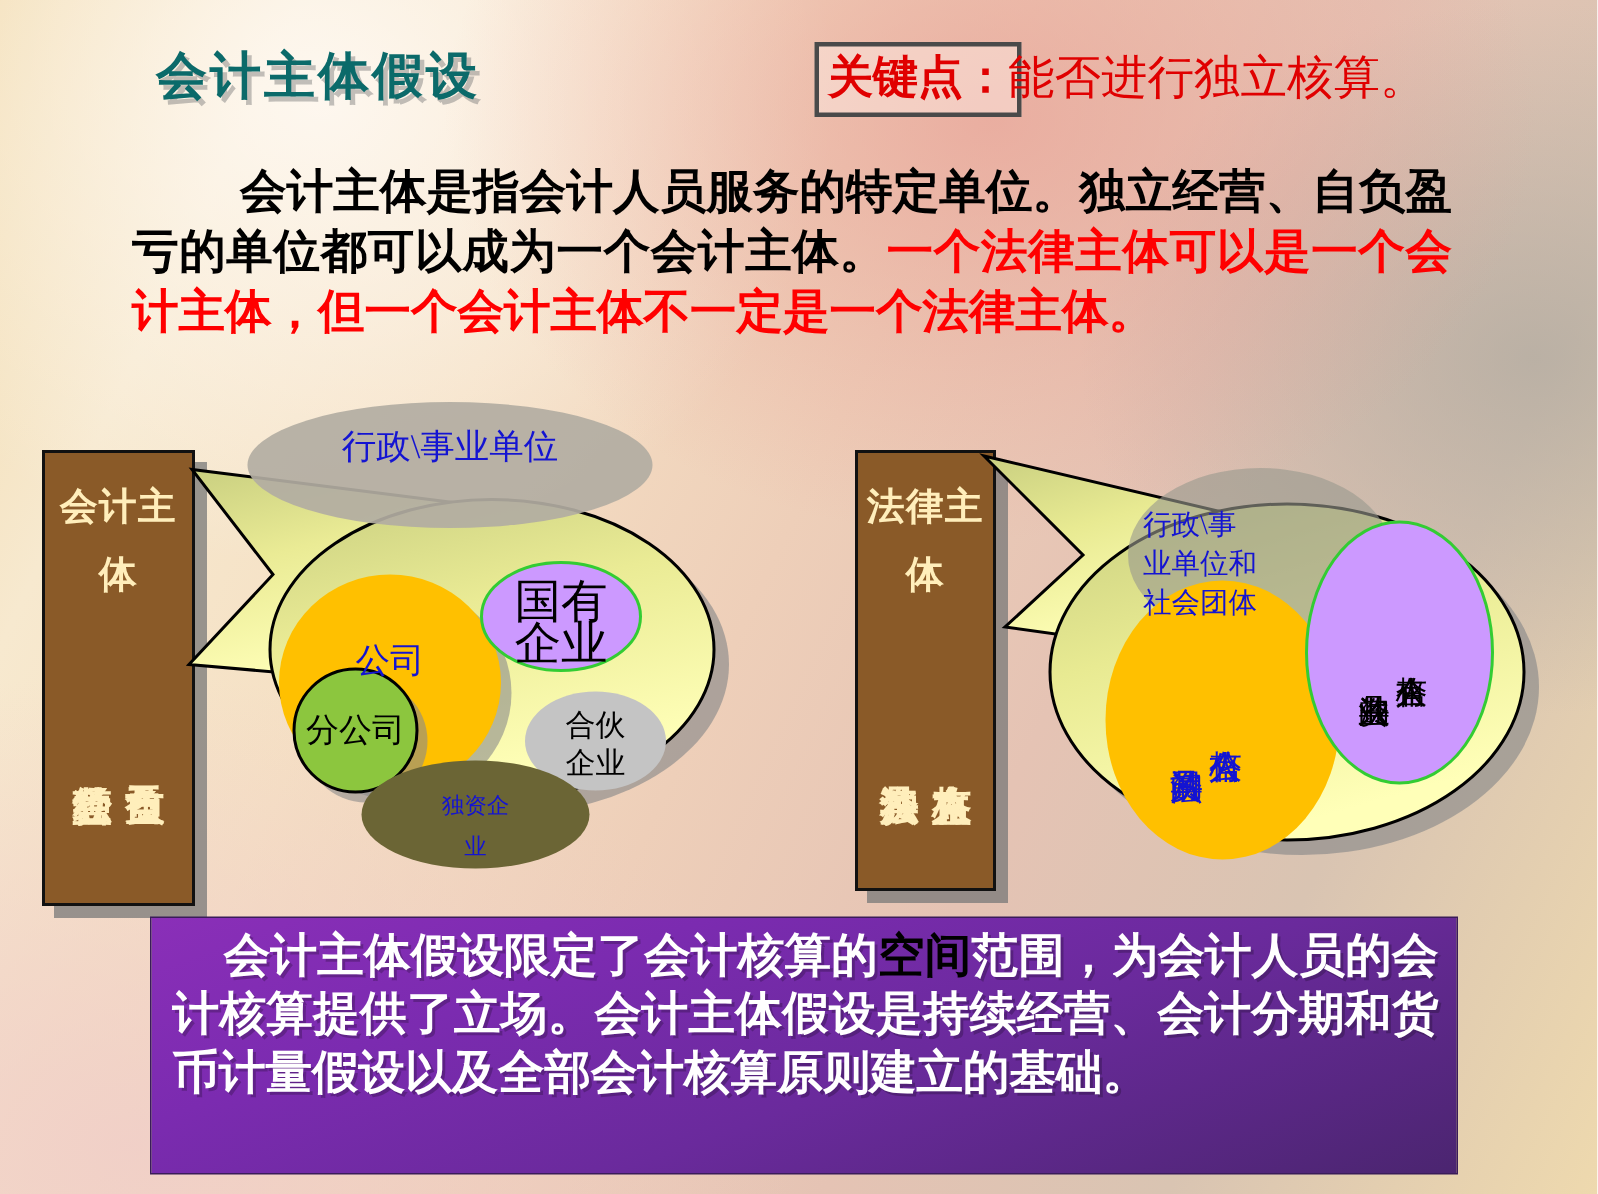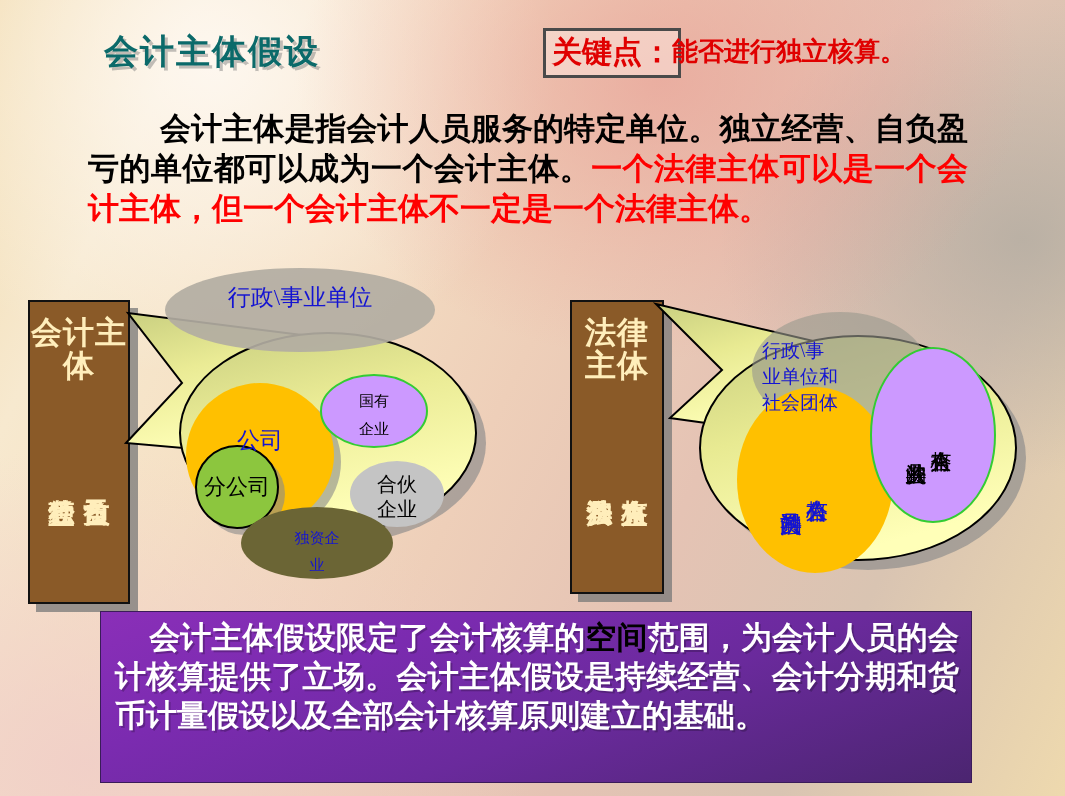--- a/index.html
+++ b/index.html
@@ -32,21 +32,21 @@
   #keybox{
     left:543px;top:28px;
     border:3px solid #4a4a4a;
     background:rgba(255,240,232,0.45);
     padding:2px 6px 4px 6px;
     font-size:30px;line-height:38px;color:#e00000;font-weight:bold;
     white-space:nowrap;
   }
   #keytext{
     left:672px;top:32px;
-    font-size:26px;line-height:40px;color:#e00000;font-weight:bold;
+    font-size:31px;line-height:40px;color:#e00000;font-weight:normal;
     white-space:nowrap;
   }
   
   #para{
     left:88px;top:108px;width:880px;
     font-size:31px;line-height:40px;color:#000;
     font-family:"DejaVu Sans","Liberation Sans",sans-serif;
     font-weight:bold;
     text-align:justify;
   }
@@ -57,21 +57,21 @@
   .brownbox{
     background:#8a5a28;
     border:2px solid #111;
     box-shadow:8px 8px 0 rgba(120,120,120,0.75);
     color:#ffeebb;
     font-weight:bold;
     text-align:center;
   }
   #brown-left{left:28px;top:300px;width:98px;height:300px;}
   #brown-right{left:570px;top:300px;width:90px;height:290px;}
-  .bb-title{font-size:31px;line-height:33px;padding-top:14px;letter-spacing:1px;}
+  .bb-title{font-size:25px;line-height:45px;padding-top:14px;letter-spacing:1px;}
   .bb-cols{display:flex;justify-content:center;gap:2px;margin-top:22px;}
   .bb-col{font-size:26px;line-height:33px;}
 
   
   .bubble-wrap{position:absolute;}
   .bubble-svg{position:absolute;left:0;top:0;overflow:visible;}
 
   .elabel{
     position:absolute;text-align:center;font-weight:normal;
     pointer-events:none;
@@ -161,21 +161,21 @@
       <ellipse cx="277" cy="219" rx="47" ry="33" fill="#C4C4C4"></ellipse>
 
       <ellipse cx="197" cy="268" rx="76" ry="36" fill="#6B6535"></ellipse>
     </svg>
 
     <div class="elabel" style="left:45px;top:8px;width:270px;font-size:23px;line-height:30px;color:#1414d2;">
       <div>行政\事业单位</div>
     </div>
     <div class="elabel" style="left:105px;top:152px;width:70px;font-size:23px;line-height:28px;color:#1414d2;">公司</div>
     <div class="elabel" style="left:77px;top:198px;width:80px;font-size:22px;line-height:27px;color:#000;">分公司</div>
-    <div class="elabel" style="left:219px;top:112px;width:70px;font-size:15px;line-height:28px;color:#000;">
+    <div class="elabel" style="left:219px;top:112px;width:70px;font-size:31px;line-height:28px;color:#000;">
       <div>国有</div>
       <div>企业</div>
     </div>
     <div class="elabel" style="left:245px;top:197px;width:64px;font-size:20px;line-height:25px;color:#000;">
       <div>合伙</div>
       <div>企业</div>
     </div>
     <div class="elabel" style="left:142px;top:250px;width:110px;font-size:15px;line-height:27px;color:#1414d2;">
       <div>独资企</div>
       <div>业</div>

